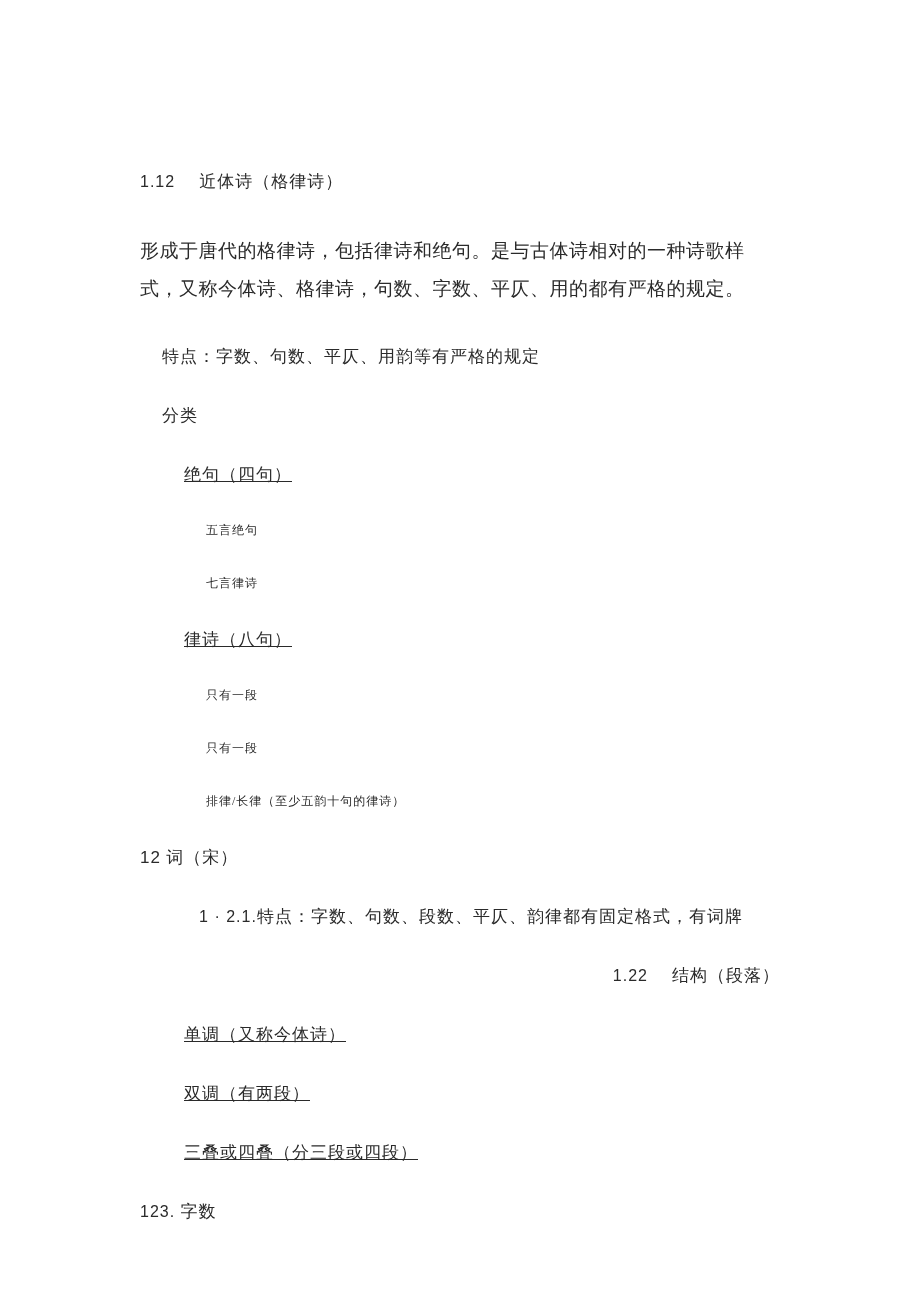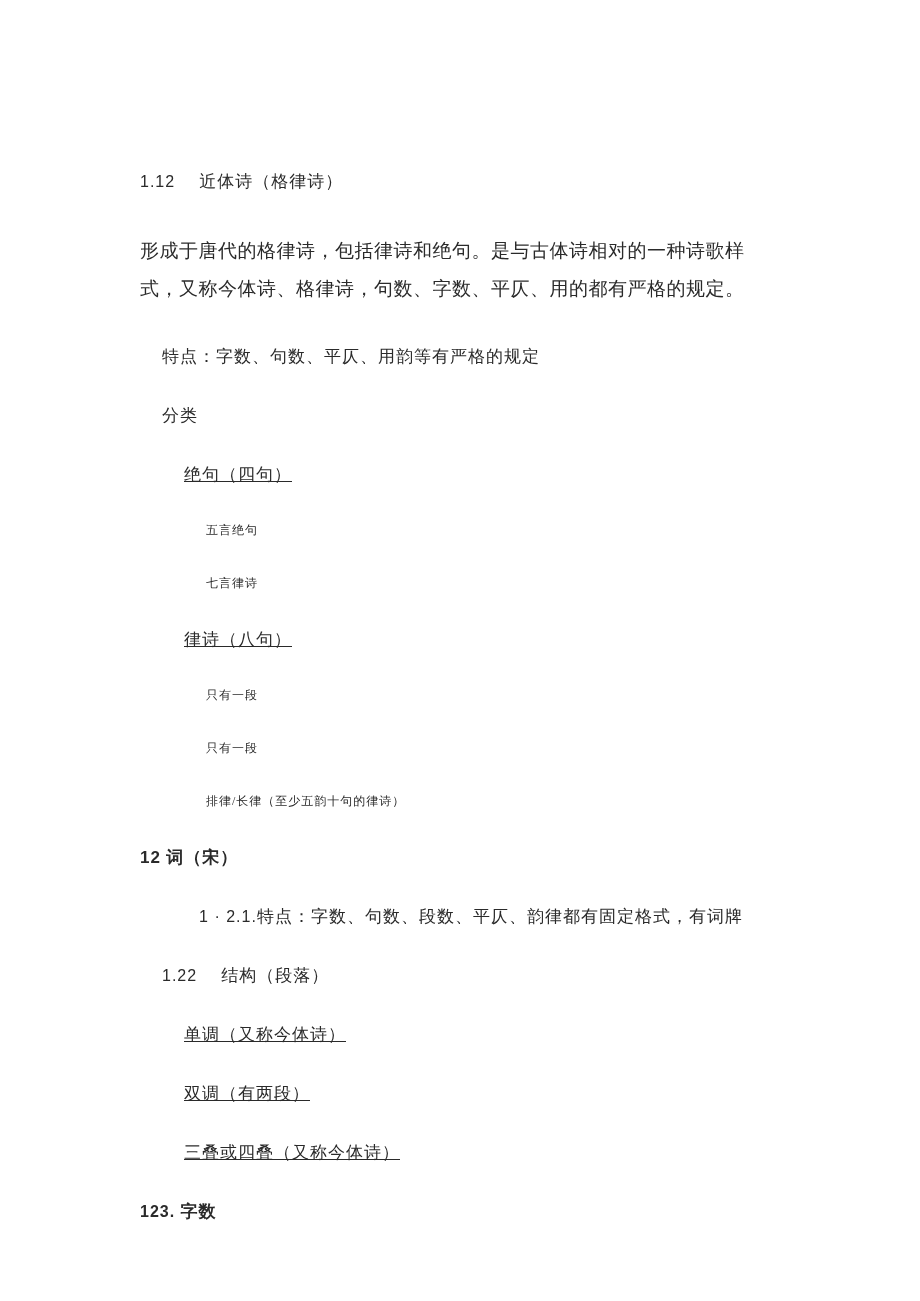--- a/index.html
+++ b/index.html
@@ -49,53 +49,52 @@
     .indent-3 {
       padding-left: 66px;
       font-size: 12px;
       margin-bottom: 36px;
       letter-spacing: 1px;
     }
     .main-heading {
       font-size: 17px;
       margin-bottom: 36px;
       letter-spacing: 1px;
-      font-weight: bold;
     }
     .num-mixed {
       font-family: Arial, sans-serif;
     }
     .sub-heading-1 {
       padding-left: 22px;
       font-size: 17px;
       margin-bottom: 36px;
       letter-spacing: 1px;
       text-align: center;
     }
     .sub-heading-1 .num-prefix {
       font-family: Arial, sans-serif;
       font-size: 16px;
     }
     .sub-heading-2 {
       padding-left: 22px;
       font-size: 17px;
       margin-bottom: 36px;
       letter-spacing: 1px;
+      text-align: right;
     }
     .sub-heading-2 .section-num {
       font-family: Arial, sans-serif;
       font-size: 16px;
       margin-right: 24px;
     }
     .last-item {
       padding-left: 0px;
       font-size: 17px;
       margin-bottom: 17px;
       letter-spacing: 1px;
-      font-weight: bold;
     }
     .last-item .num-prefix {
       font-family: Arial, sans-serif;
       font-size: 16px;
     }
   </style>
 </head>
 <body>
 
 <div class="section-heading">
@@ -131,17 +130,17 @@
 </div>
 
 <div class="sub-heading-2">
   <span class="section-num">1.22</span><span>结构（段落）</span>
 </div>
 
 <div class="indent-2">单调（又称今体诗）</div>
 
 <div class="indent-2">双调（有两段）</div>
 
-<div class="indent-2">三叠或四叠（又称今体诗）</div>
+<div class="indent-2">三叠或四叠（分三段或四段）</div>
 
 <div class="last-item">
   <span class="num-prefix">123.</span> <span>字数</span>
 </div>
 
 </body></html>

